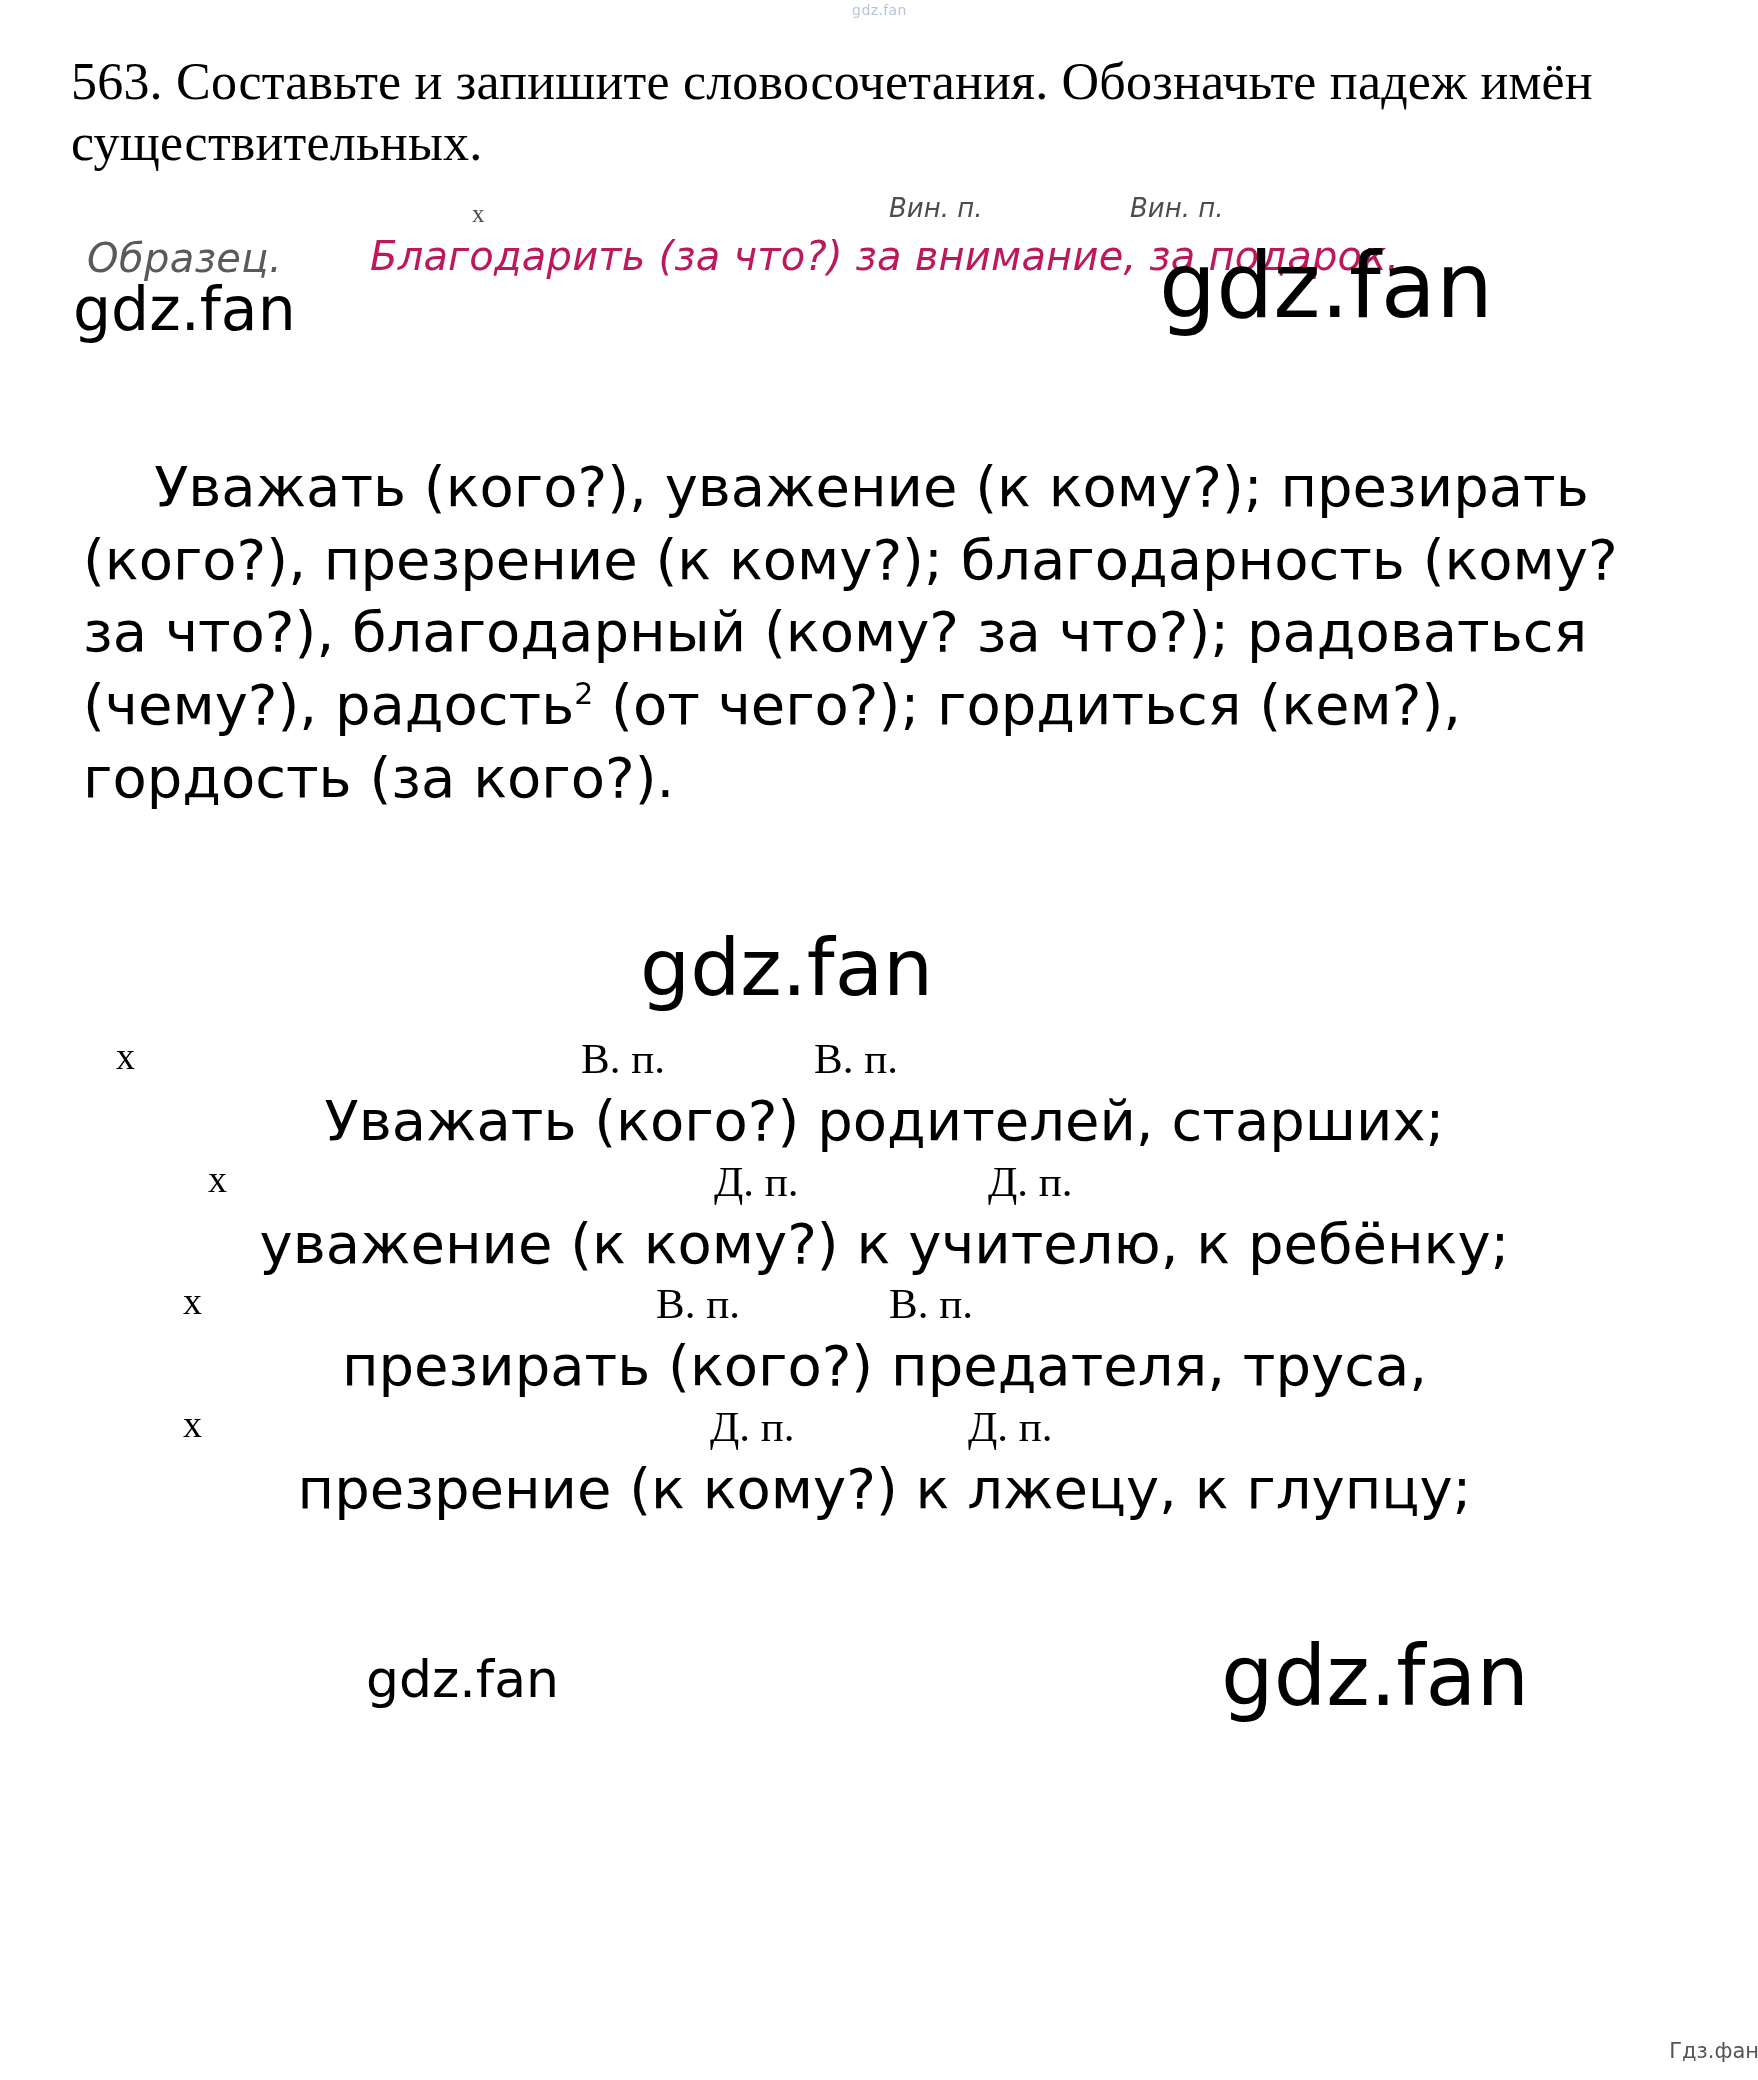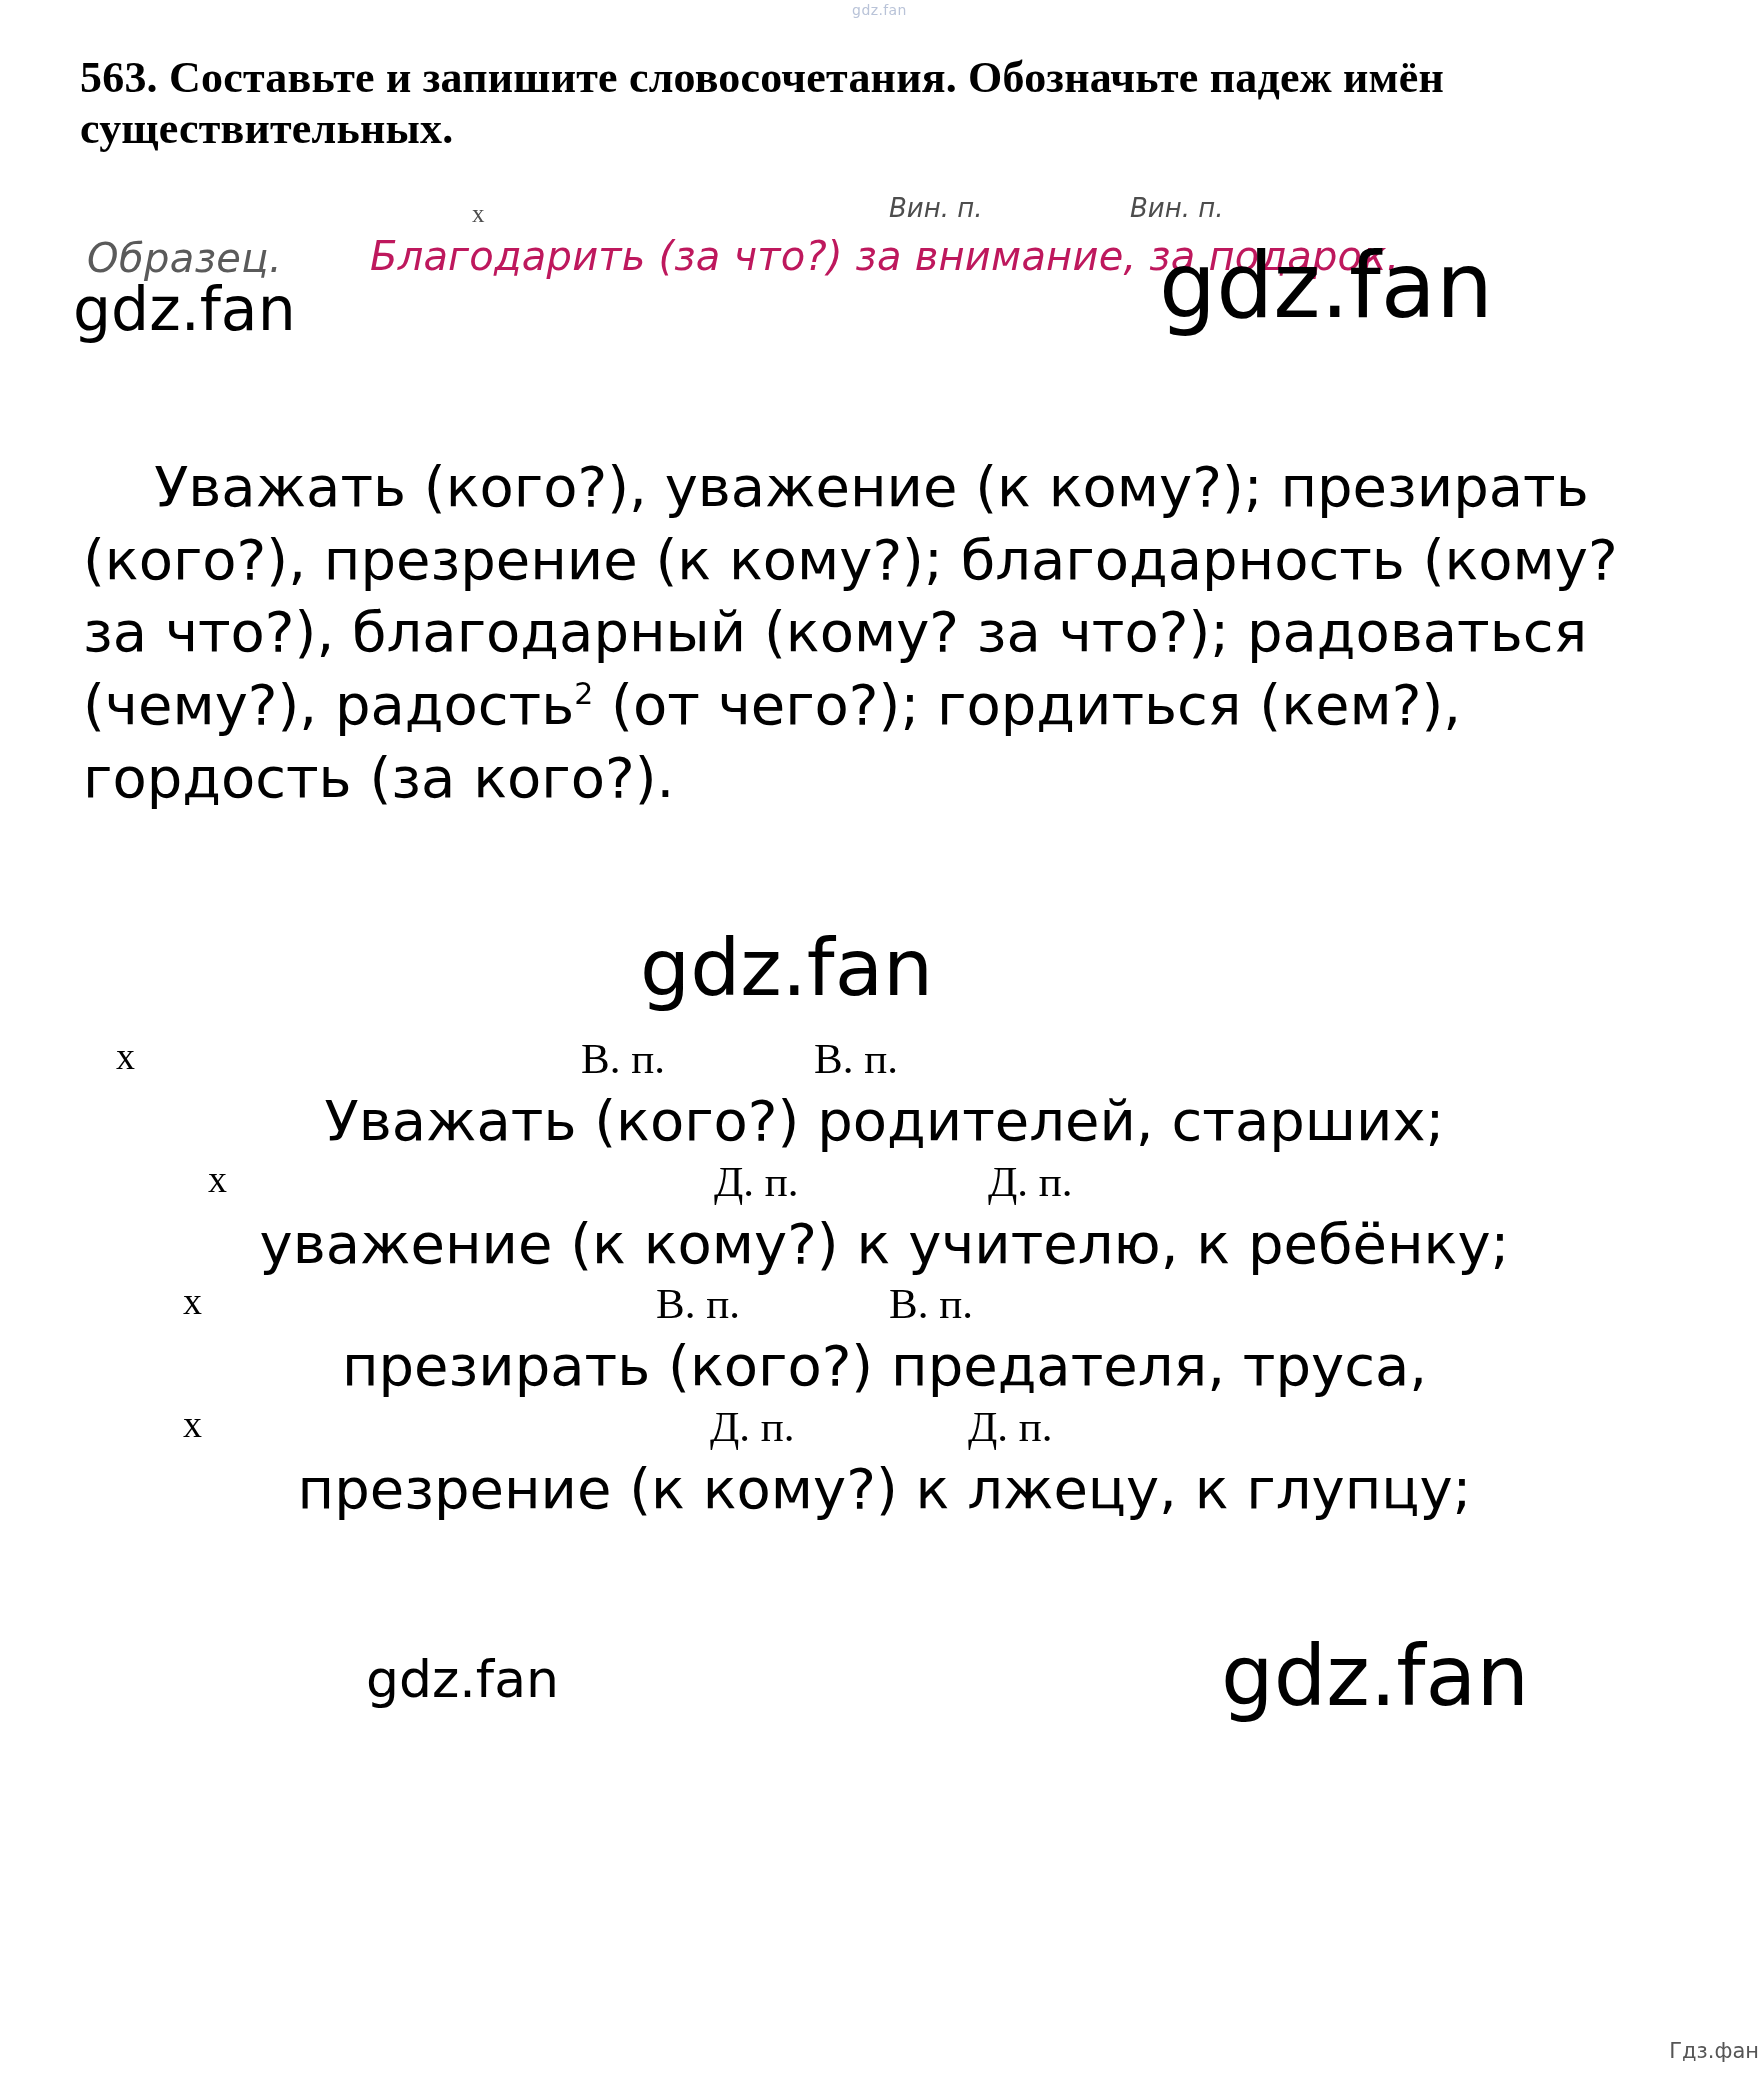--- a/index.html
+++ b/index.html
@@ -45,25 +45,25 @@
     width: 100%;
     text-align: right;
     font-family: "DejaVu Sans", sans-serif;
     font-size: 21px;
     color: #555555;
   }
 
   .task-heading {
     position: absolute;
     top: 52px;
-    left: 80px;
+    left: 71px;
     width: 1562px;
     font-family: "Liberation Serif", serif;
-    font-weight: bold;
-    font-size: 44px;
+    font-weight: normal;
+    font-size: 52px;
     line-height: 1.17;
     letter-spacing: 0.2px;
   }
 
   
   .sample-block {
     position: absolute;
     top: 193px;
     left: 87px;
     width: 1205px;

